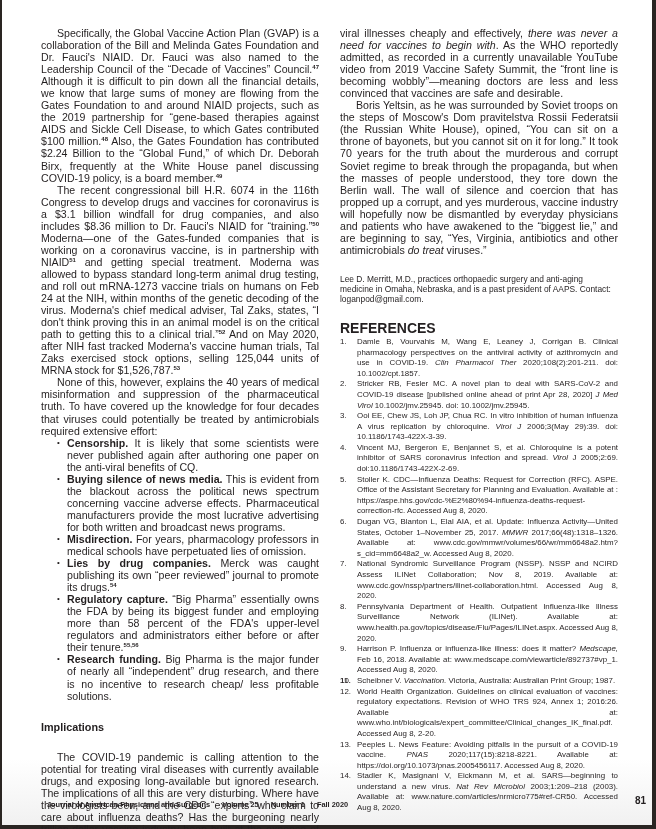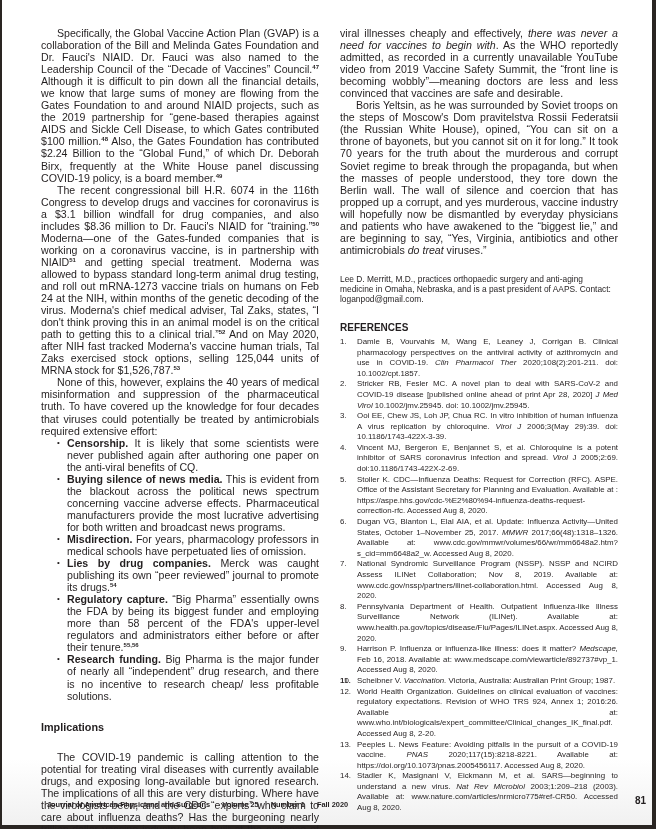--- a/index.html
+++ b/index.html
@@ -20,21 +20,21 @@
   .col-left { left: 39px; width: 278px; }
   .col-right { left: 338px; width: 278px; }
   p { margin: 0; text-indent: 16px; }
   sup { font-size: 6px; line-height: 0; vertical-align: 4px; font-weight: bold; }
   ul.bullets { list-style: none; margin: 0; padding: 0 0 0 16px; }
   ul.bullets li { position: relative; padding-left: 10px; }
   ul.bullets li::before { content: "\2022"; position: absolute; left: 0; top: 0; font-size: 8px; }
   .h-implications { font-weight: bold; font-size: 10.8px; margin: 19px 0 18px 0; }
   .bio { font-size: 8.4px; line-height: 10px; margin-top: 18px; text-align: left; }
   .bio b { font-weight: normal; }
-  .h-refs { font-weight: bold; font-size: 10px; margin: 18px 0 3px 0; }
+  .h-refs { font-weight: bold; font-size: 14px; margin: 18px 0 3px 0; }
   ol.refs { margin: 0; padding: 0; list-style: none; font-size: 7.9px; line-height: 10.6px; }
   ol.refs li { position: relative; padding-left: 17px; text-align: justify; }
   ol.refs li .num { position: absolute; left: 0; top: 0; }
   .footer-journal { position: absolute; left: 39px; top: 800px; font-size: 7.4px; font-weight: bold; word-spacing: 0px; }
   .footer-journal span { margin-right: 4px; padding-left: 6px; }
   .footer-page { position: absolute; left: 601px; top: 795px; font-size: 10px; font-weight: bold; margin-left: 32px; }
 </style>
 </head>
 <body>
 

